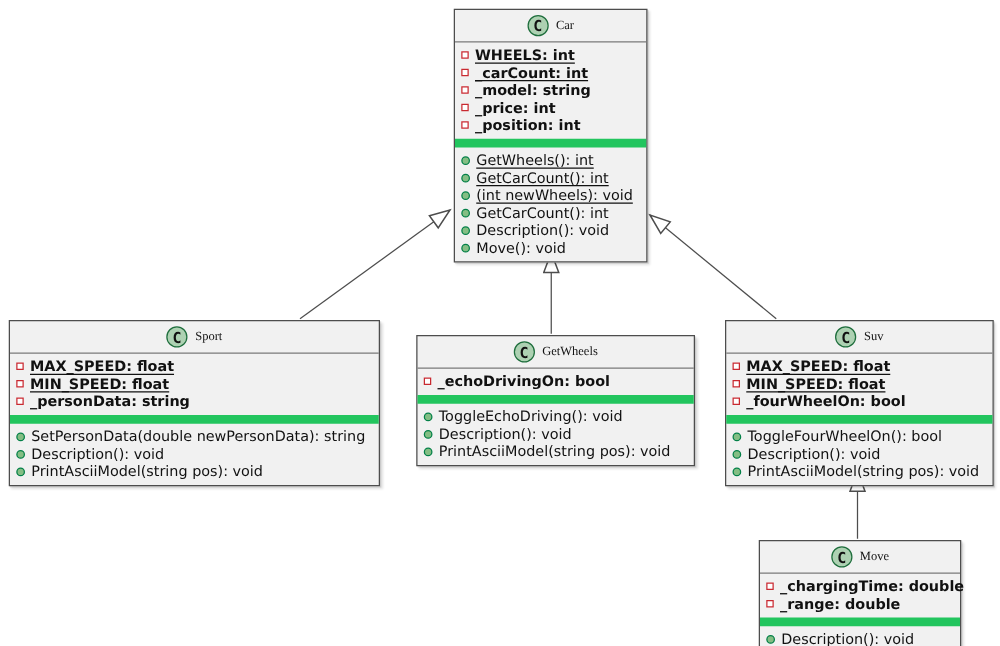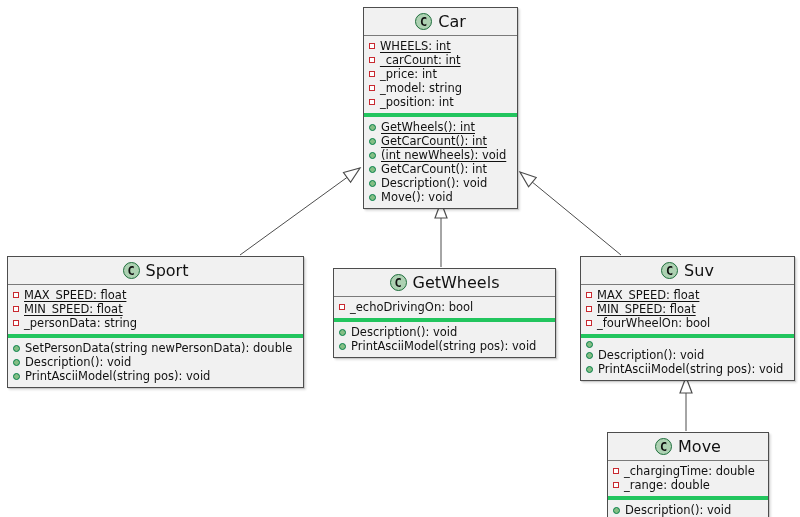--- a/index.html
+++ b/index.html
@@ -15,23 +15,23 @@
   .cls-header{
     display:flex;align-items:center;justify-content:center;gap:6px;
     padding:4px 8px;border-bottom:1px solid #7A7A7A;
   }
   .ccircle{
     width:17px;height:17px;border-radius:50%;box-sizing:border-box;
     background:#ADD1B2;border:1px solid #1E6E3C;
     display:flex;align-items:center;justify-content:center;
     font-family:"DejaVu Sans Mono", monospace;font-weight:bold;font-size:12px;line-height:1;color:#111;
   }
-  .cname{font-size:16px;}
+  .cname{font-size:10px;font-family:Liberation Serif, serif;}
   .cls-section{padding:3px 6px 4px 5px;}
-  .cls-section.fields{border-bottom:4px solid #22c55e;}
+  .cls-section.fields{border-bottom:7px solid #22c55e;font-weight:bold;}
   .member{display:flex;align-items:center;line-height:14px;font-size:11.5px;white-space:nowrap;}
   .micon{flex:0 0 auto;margin-right:5px;box-sizing:border-box;}
   .field-icon{width:6px;height:6px;border:1px solid #C82930;background:#FFFFFF;}
   .method-icon{width:7px;height:7px;border-radius:50%;background:#84BE84;border:1px solid #038048;}
   .u{text-decoration:underline;text-underline-offset:2px;}
   line{stroke:#4D4D4D;stroke-width:1;}
 </style>
 </head>
 <body>
 
@@ -56,28 +56,28 @@
     <div class="member">
         <span class="micon field-icon"></span>
         <span class="u">WHEELS: int</span>
       </div>
     <div class="member">
         <span class="micon field-icon"></span>
         <span class="u">_carCount: int</span>
       </div>
     <div class="member">
         <span class="micon field-icon"></span>
+        <span>_model: string</span>
+      </div>
+    <div class="member">
+        <span class="micon field-icon"></span>
         <span>_price: int</span>
       </div>
     <div class="member">
         <span class="micon field-icon"></span>
-        <span>_model: string</span>
-      </div>
-    <div class="member">
-        <span class="micon field-icon"></span>
         <span>_position: int</span>
       </div>
   </div>
   <div class="cls-section methods">
     <div class="member">
         <span class="micon method-icon"></span>
         <span class="u">GetWheels(): int</span>
       </div>
     <div class="member">
         <span class="micon method-icon"></span>
@@ -117,21 +117,21 @@
         <span class="u">MIN_SPEED: float</span>
       </div>
     <div class="member">
         <span class="micon field-icon"></span>
         <span>_personData: string</span>
       </div>
   </div>
   <div class="cls-section methods">
     <div class="member">
         <span class="micon method-icon"></span>
-        <span>SetPersonData(string newPersonData): double</span>
+        <span>SetPersonData(double newPersonData): string</span>
       </div>
     <div class="member">
         <span class="micon method-icon"></span>
         <span>Description(): void</span>
       </div>
     <div class="member">
         <span class="micon method-icon"></span>
         <span>PrintAsciiModel(string pos): void</span>
       </div>
   </div>
@@ -144,20 +144,24 @@
   </div>
   <div class="cls-section fields">
     <div class="member">
         <span class="micon field-icon"></span>
         <span>_echoDrivingOn: bool</span>
       </div>
   </div>
   <div class="cls-section methods">
     <div class="member">
         <span class="micon method-icon"></span>
+        <span>ToggleEchoDriving(): void</span>
+      </div>
+    <div class="member">
+        <span class="micon method-icon"></span>
         <span>Description(): void</span>
       </div>
     <div class="member">
         <span class="micon method-icon"></span>
         <span>PrintAsciiModel(string pos): void</span>
       </div>
   </div>
 </div>
 
 <div class="uml-class" style="left:580px;top:256px;width:213px">
@@ -175,20 +179,21 @@
         <span class="u">MIN_SPEED: float</span>
       </div>
     <div class="member">
         <span class="micon field-icon"></span>
         <span>_fourWheelOn: bool</span>
       </div>
   </div>
   <div class="cls-section methods">
     <div class="member">
         <span class="micon method-icon"></span>
+        <span>ToggleFourWheelOn(): bool</span>
       </div>
     <div class="member">
         <span class="micon method-icon"></span>
         <span>Description(): void</span>
       </div>
     <div class="member">
         <span class="micon method-icon"></span>
         <span>PrintAsciiModel(string pos): void</span>
       </div>
   </div>

